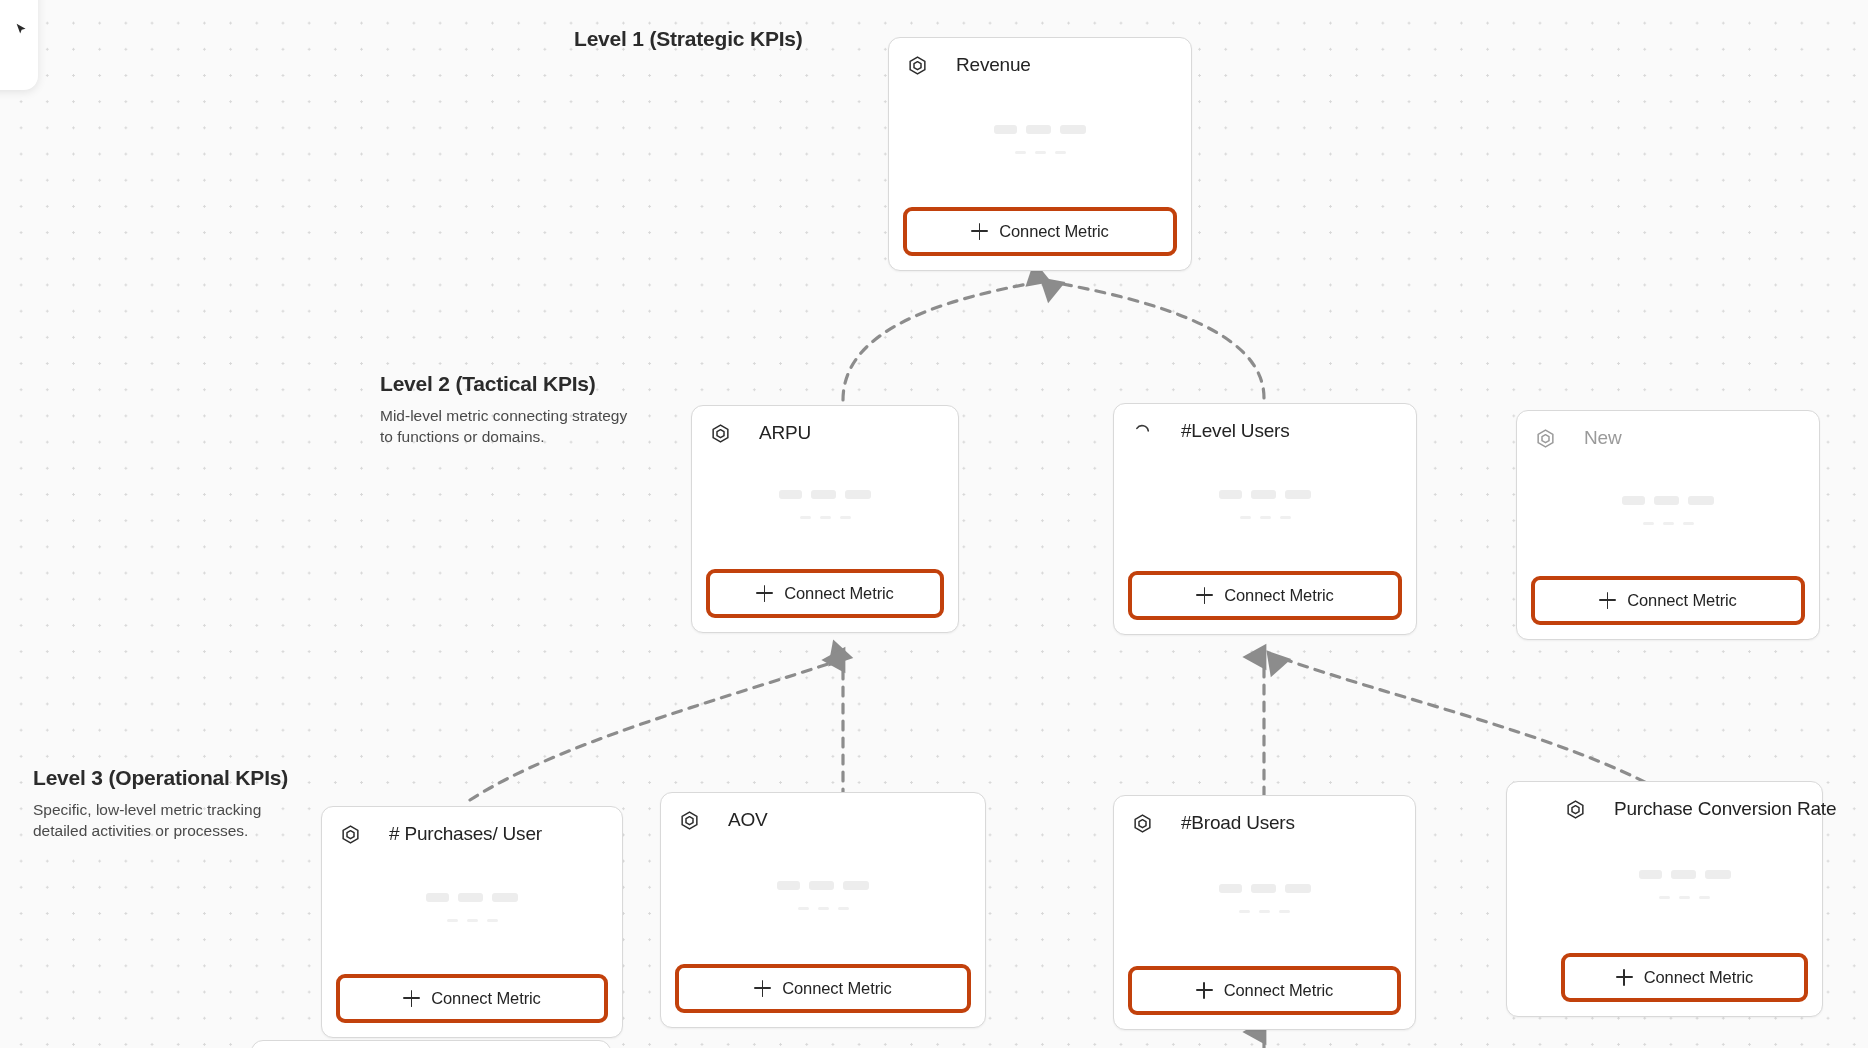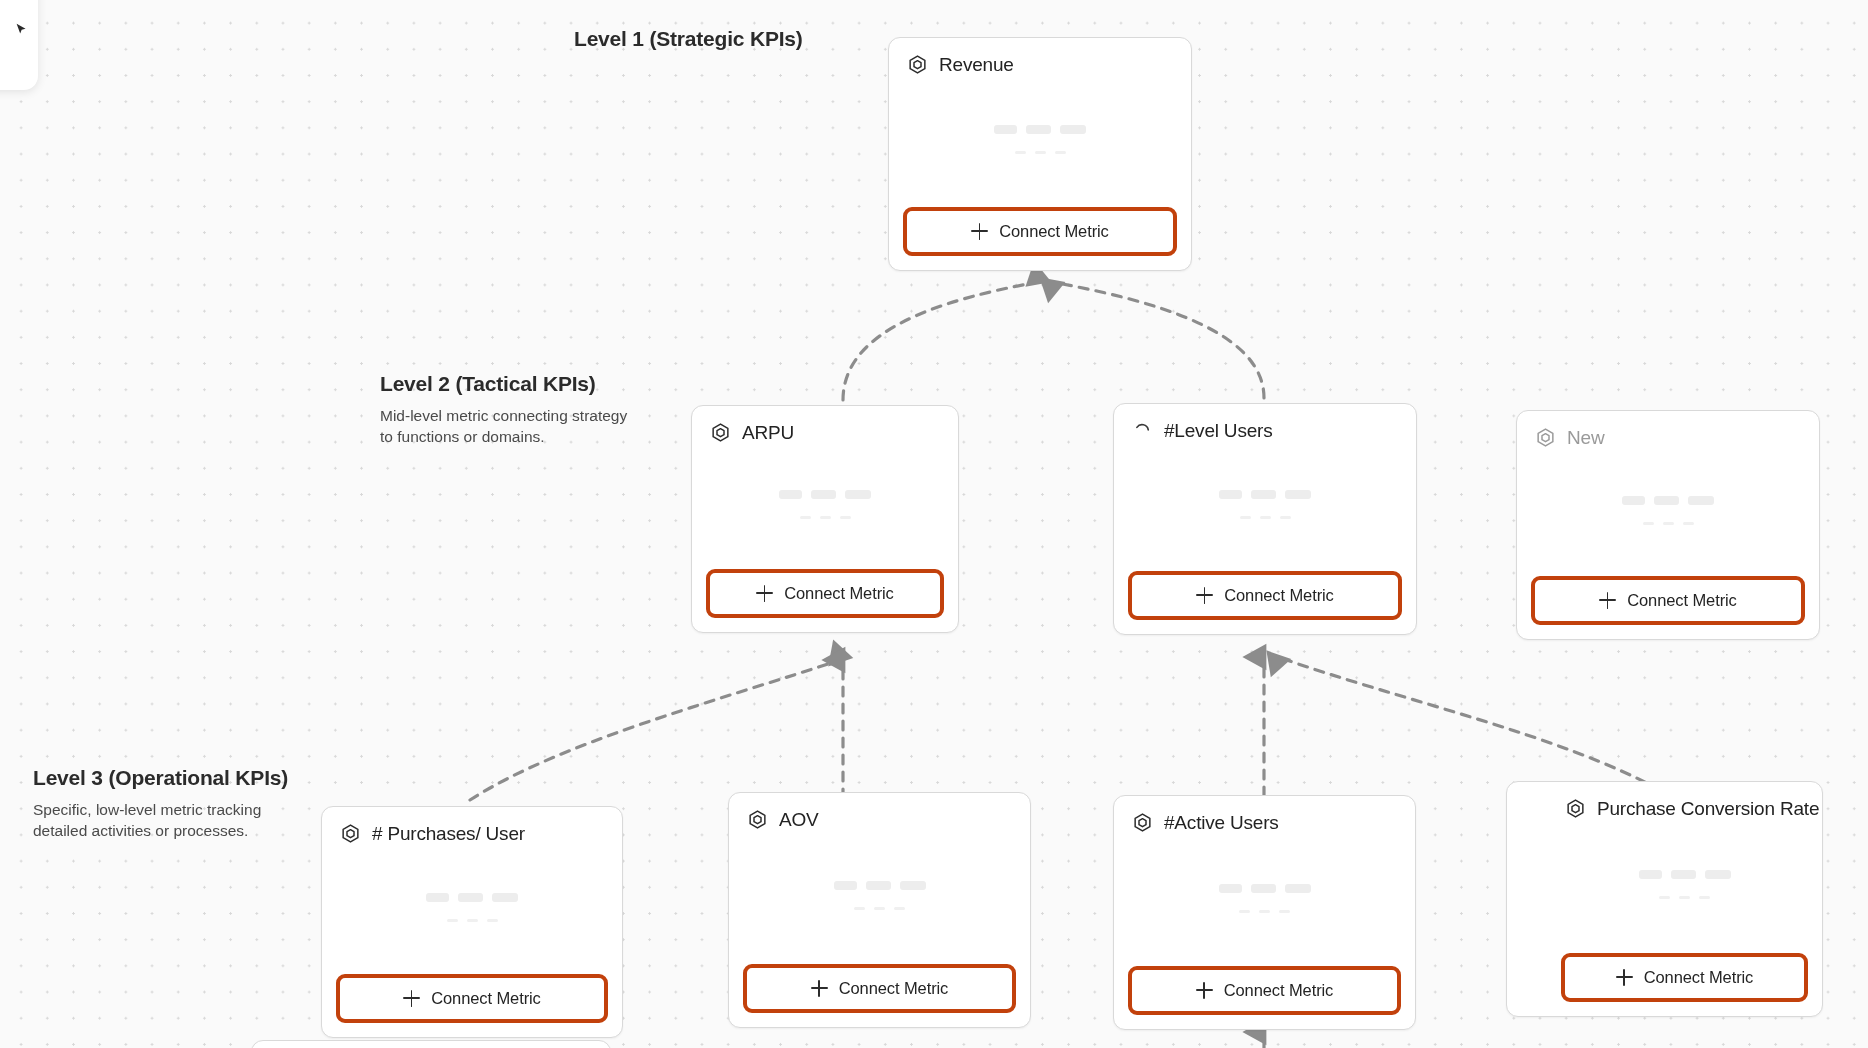--- a/index.html
+++ b/index.html
@@ -54,22 +54,22 @@
     background: #ffffff;
     border: 1px solid #d9d9d9;
     border-radius: 12px;
     box-shadow: 0 1px 2px rgba(0,0,0,0.05);
     display: flex;
     flex-direction: column;
     z-index: 4;
   }
   .card-header {
     display: flex;
-    align-items: flex-start;
-    gap: 11px;
+    align-items: center;
+    gap: 28px;
     padding: 16px 18px 0 18px;
   }
   .card-title {
     font-size: 19px;
     font-weight: 500;
     color: #232323;
     letter-spacing: -0.2px;
     white-space: nowrap;
   }
   .card.placeholder .card-title { color: #9a9a9a; }
@@ -331,21 +331,21 @@
       </div>
     </div>
     <div class="connect-btn">
       <span class="plus-icon"></span>
       <span class="connect-label">Connect Metric</span>
     </div>
   </div>
 
   <div class="card" style="left:251px; top:1040px; width:360px; height:170px;"></div>
 
-  <div class="card" style="left:728px; top:792px; width:303px; height:236px;">
+  <div class="card" style="left:660px; top:792px; width:326px; height:236px;">
     <div class="card-header">
       <span class="metric-icon">
         <svg viewBox="0 0 24 24" width="21" height="21" fill="none" stroke="#2c2c2c" stroke-width="1.7" stroke-linejoin="round">
           <path d="M12 2.4 L20.4 7.2 L20.4 16.8 L12 21.6 L3.6 16.8 L3.6 7.2 Z"></path>
           <path d="M12 7.6 L16 9.9 L16 14.5 L12 16.8 L8 14.5 L8 9.9 Z"></path>
         </svg>
       </span>
       <span class="card-title">AOV</span>
     </div>
     <div class="card-body">
@@ -367,21 +367,21 @@
   </div>
 
   <div class="card" style="left:1113px; top:795px; width:303px; height:235px;">
     <div class="card-header">
       <span class="metric-icon">
         <svg viewBox="0 0 24 24" width="21" height="21" fill="none" stroke="#2c2c2c" stroke-width="1.7" stroke-linejoin="round">
           <path d="M12 2.4 L20.4 7.2 L20.4 16.8 L12 21.6 L3.6 16.8 L3.6 7.2 Z"></path>
           <path d="M12 7.6 L16 9.9 L16 14.5 L12 16.8 L8 14.5 L8 9.9 Z"></path>
         </svg>
       </span>
-      <span class="card-title">#Active Users</span>
+      <span class="card-title">#Broad Users</span>
     </div>
     <div class="card-body">
       <div class="skel-row">
         <span class="skel w1"></span>
         <span class="skel w2"></span>
         <span class="skel w3"></span>
       </div>
       <div class="skel-row small">
         <span class="skel s"></span>
         <span class="skel s"></span>

